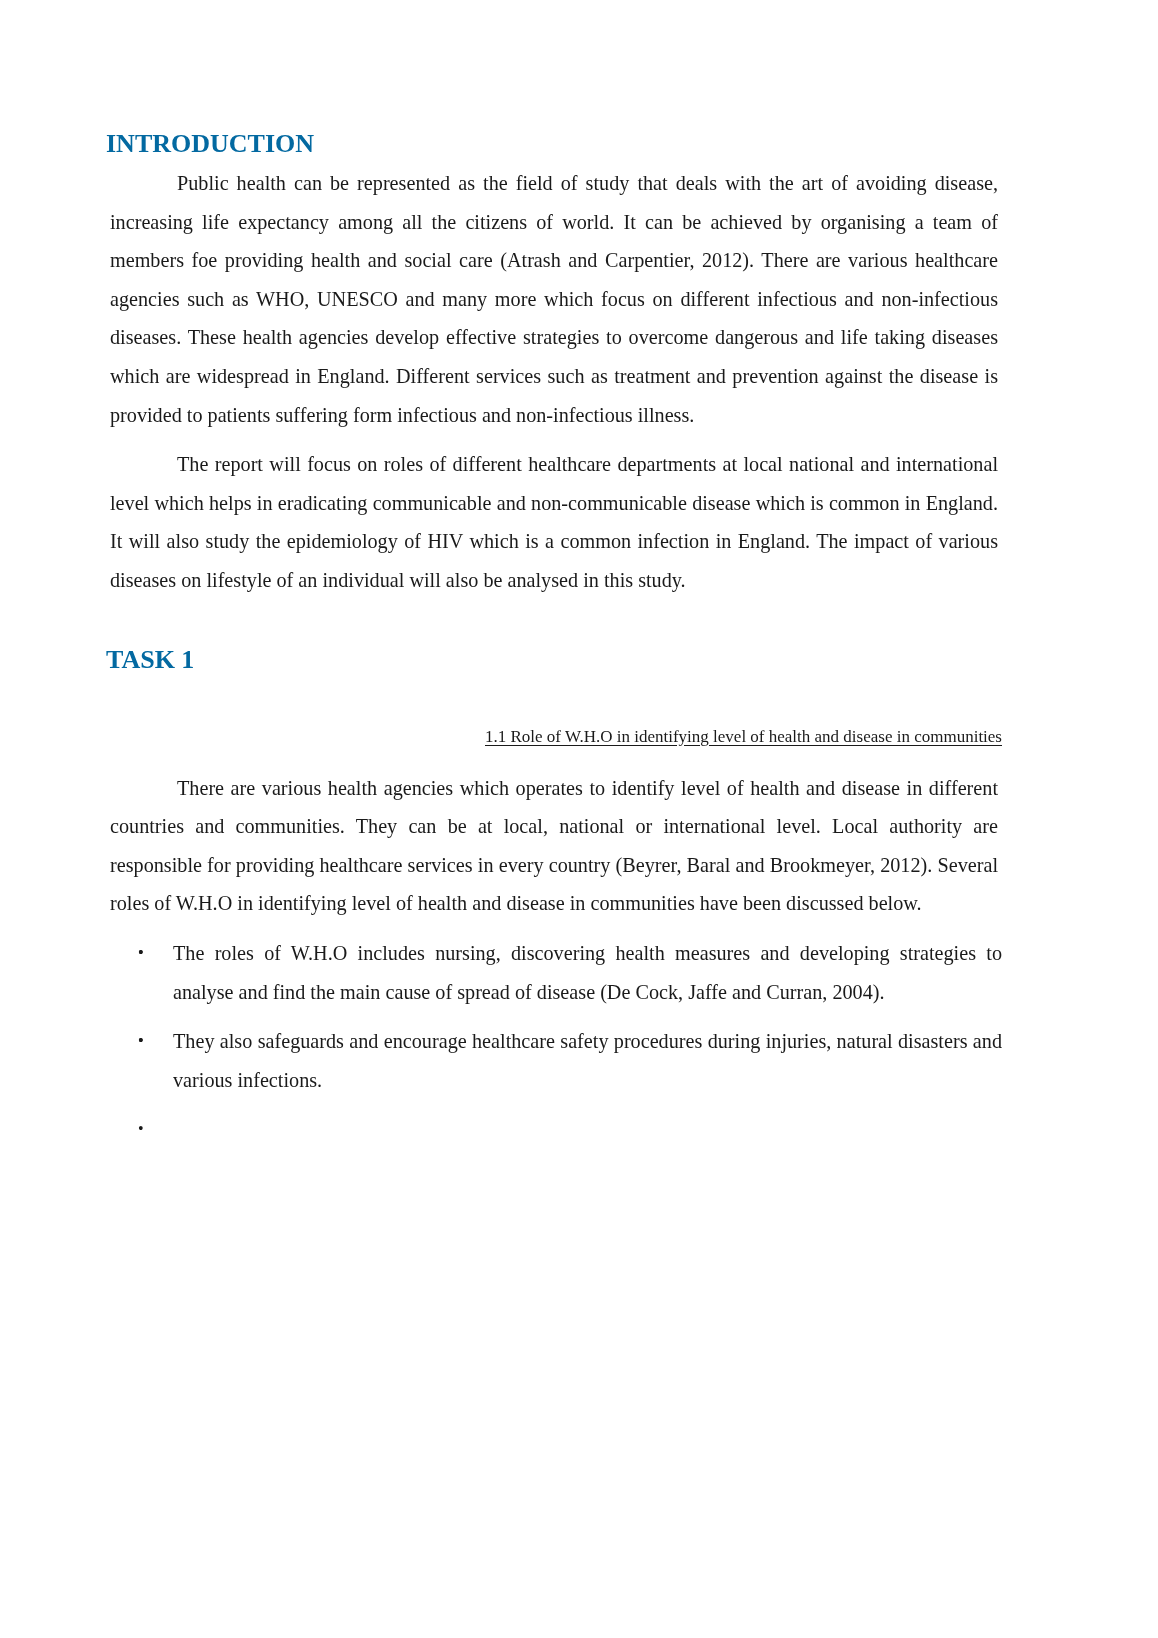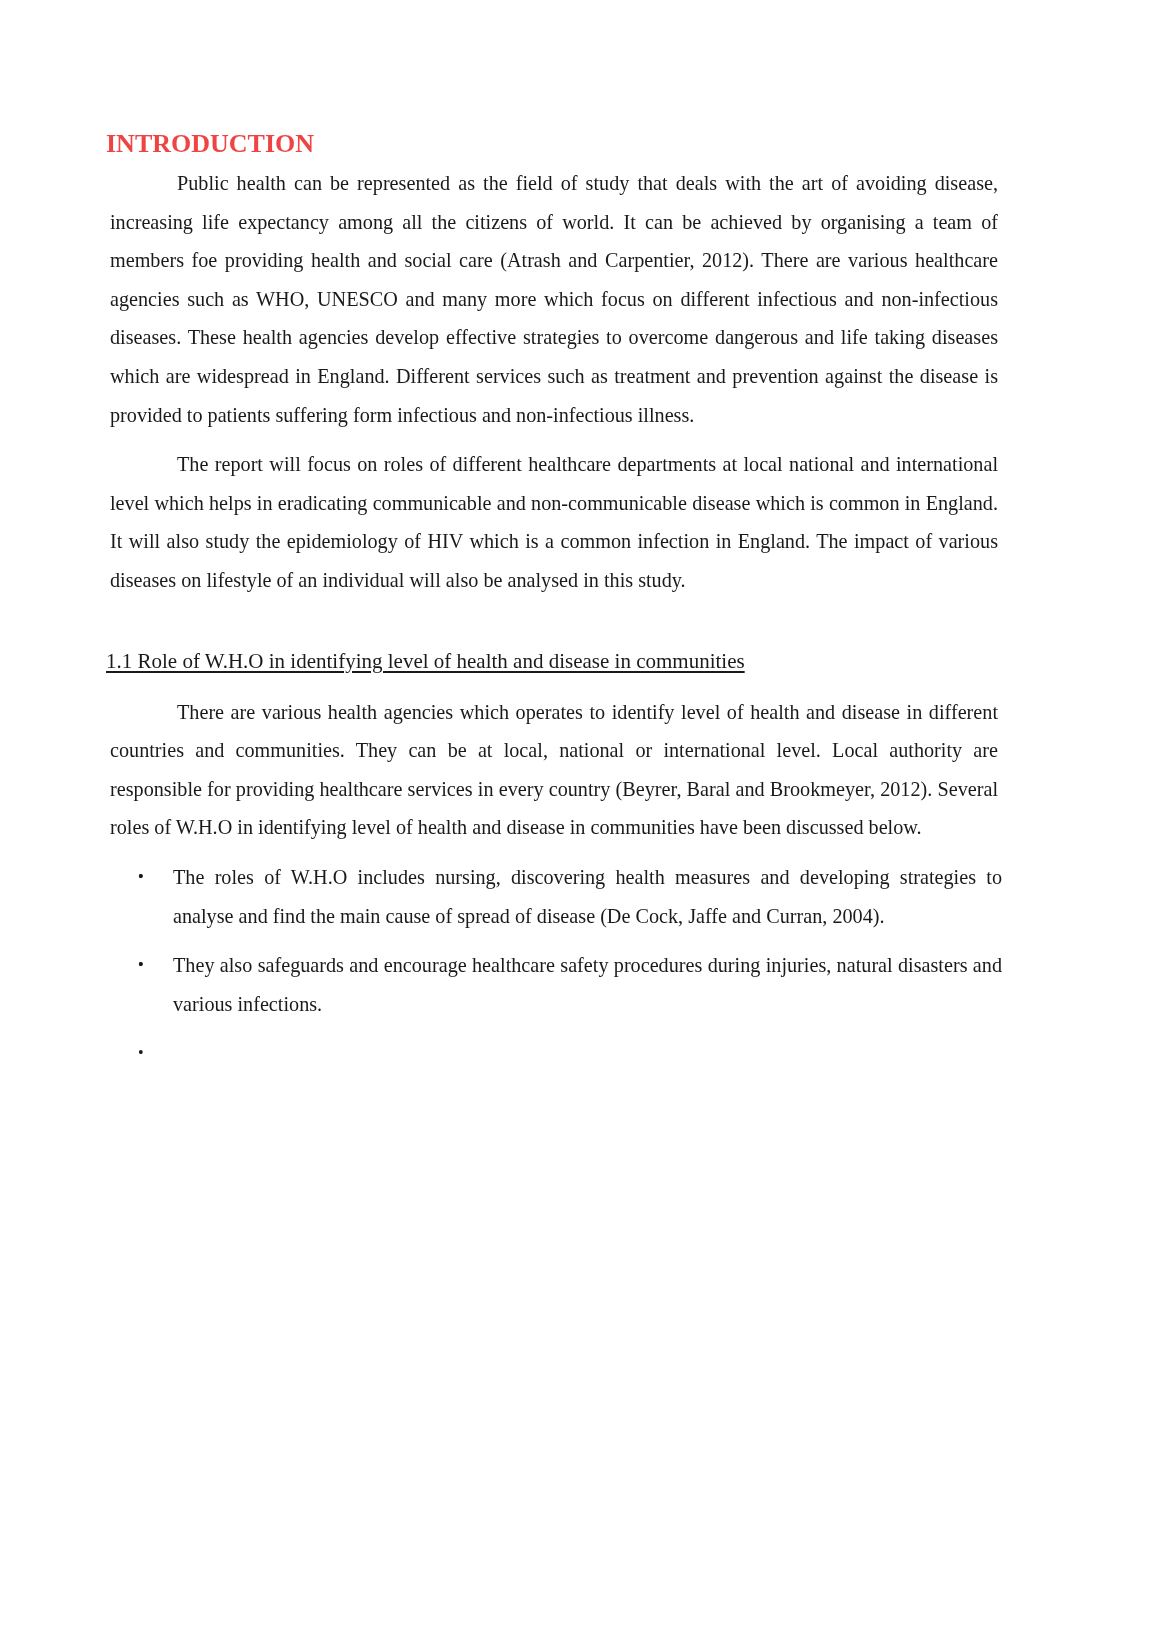--- a/index.html
+++ b/index.html
@@ -27,35 +27,36 @@
       left: 106px;
       top: 128px;
       width: 896px;
     }
     h1.heading {
       font-family: "Liberation Serif", serif;
       font-weight: bold;
       font-size: 26px;
       line-height: 32px;
       margin: 0;
-      color: #ef4444;
+      color: #0369a1;
     }
     p.body {
       font-size: 20.2px;
       line-height: 38.6px;
       margin: 4px;
       text-align: justify;
       text-indent: 67px;
     }
     .subheading {
-      font-size: 21px;
+      font-size: 17px;
       line-height: 30px;
       text-decoration: underline;
       text-underline-offset: 3px;
       margin: 0;
+      text-align: right;
     }
     ul.bullets {
       list-style: none;
       margin: 0;
       padding: 0;
     }
     ul.bullets li {
       position: relative;
       padding-left: 67px;
       font-size: 20.2px;
@@ -76,20 +77,21 @@
 
 <div class="page">
   <div class="content">
 
     <h1 class="heading">INTRODUCTION</h1>
 
     <p class="body" style="margin-top:4px;">Public health can be represented as the field of study that deals with the art of avoiding disease, increasing life expectancy among all the citizens of world. It can be achieved by organising a team of members foe providing health and social care (Atrash and Carpentier, 2012). There are various healthcare agencies such as WHO, UNESCO and many more which focus on different infectious and non-infectious diseases. These health agencies develop effective strategies to overcome dangerous and life taking diseases which are widespread in England. Different services such as treatment and prevention against the disease is provided to patients suffering form infectious and non-infectious illness.</p>
 
     <p class="body" style="margin-top:11px;">The report will focus on roles of different healthcare departments at local national and international level which helps in eradicating communicable and non-communicable disease which is common in England. It will also study the epidemiology of HIV which is a common infection in England. The impact of various diseases on lifestyle of an individual will also be analysed in this study.</p>
 
+    <h1 class="heading" style="margin-top:44px;">TASK 1</h1>
 
     <p class="subheading" style="margin-top:46px;">1.1 Role of W.H.O in identifying level of health and disease in communities</p>
 
     <p class="body" style="margin-top:17px;">There are various health agencies which operates to identify level of health and disease in different countries and communities. They can be at local, national or international level. Local authority are responsible for providing healthcare services in every country (Beyrer, Baral and Brookmeyer, 2012). Several roles of W.H.O in identifying level of health and disease in communities have been discussed below.</p>
 
     <ul class="bullets" style="margin-top:11px;">
       <li>
         <span class="bullet">•</span>
       </li>
       <li>

